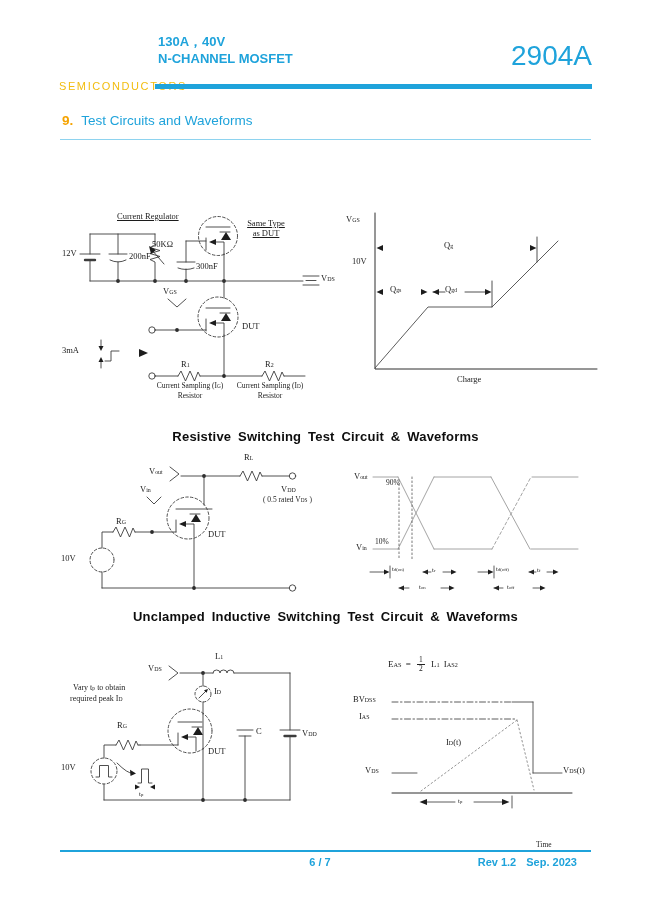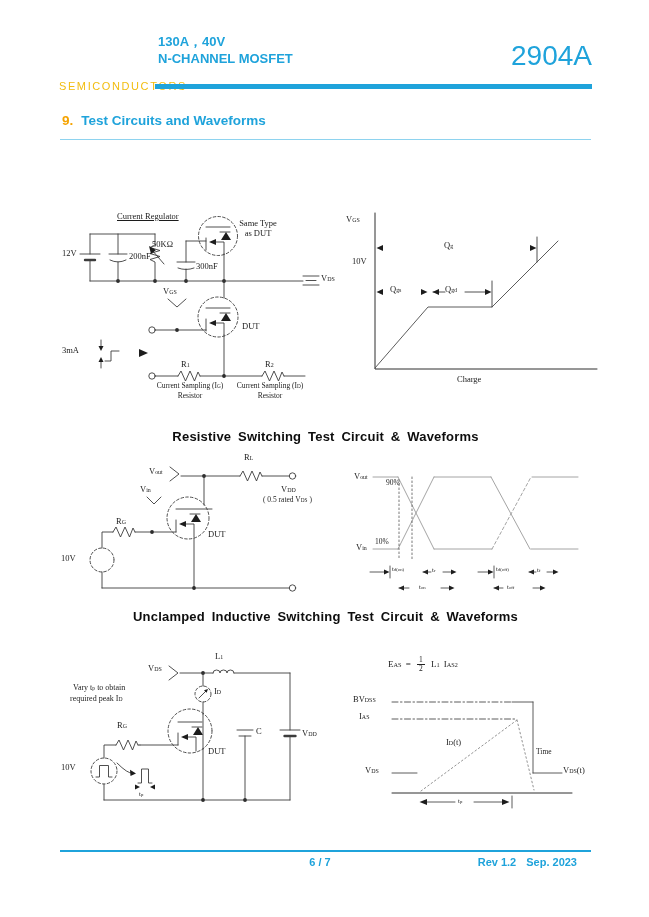--- a/index.html
+++ b/index.html
@@ -10,21 +10,21 @@
             color:#f2bd10;letter-spacing:1px;line-height:48px;}
   .kia-sub{position:absolute;left:59px;top:80px;font-size:11px;font-weight:normal;
            color:#f2bd10;letter-spacing:1.6px;}
   .spec1{position:absolute;left:158px;top:33px;font-size:13px;font-weight:bold;color:#1fa3db;}
   .spec2{position:absolute;left:158px;top:51px;font-size:13px;font-weight:bold;color:#1fa3db;}
   .part-no{position:absolute;right:57px;top:40px;font-size:28px;font-weight:500;color:#1fa3db;margin-left:11px;}
   .hdr-bar{position:absolute;left:155px;top:84px;width:437px;height:5px;background:#1fa3db;}
   
   .sec-head{position:absolute;left:62px;top:113px;font-size:13.5px;font-weight:bold;}
   .sec-num{color:#f5a300;margin-right:8px;}
-  .sec-title{color:#1fa3db;font-weight:700;}
+  .sec-title{color:#1fa3db;font-weight:400;}
   .sec-rule{position:absolute;left:60px;top:139px;width:531px;height:1px;background:#8ed3ef;}
   
   .t-sec{position:absolute;left:60px;width:531px;text-align:center;font-size:13px;
          font-weight:bold;color:#0d0d0d;word-spacing:3px;letter-spacing:.2px;}
   
   .lbl{position:absolute;font-family:"Liberation Serif",serif;font-size:8.5px;
        color:#1c1c1c;white-space:nowrap;line-height:10px;}
   .lbl sub{font-size:70%;vertical-align:-22%;line-height:0;}
   .lbl sup{font-size:68%;vertical-align:35%;line-height:0;}
   .lbl.small{font-size:7.5px;}
@@ -279,21 +279,21 @@
         <polygon class="hd" points="502,799 502,805 509.5,802"></polygon>
       <path class="tm" d="M512,796 V808"></path>
     </g>
   </svg>
 
   <div class="lbl und" style="left:117px;top:204px;">Current Regulator</div>
   <div class="lbl" style="left:62px;top:248px;">12V</div>
   <div class="lbl" style="left:129px;top:251px;">200nF</div>
   <div class="lbl" style="left:152px;top:239px;">50KΩ</div>
   <div class="lbl" style="left:196px;top:261px;">300nF</div>
-  <div class="lbl ctr" style="left:228px;top:218px;width:60px;">
+  <div class="lbl ctr" style="left:236px;top:218px;width:60px;text-decoration:underline;">
     <span>Same Type</span><br>
     <span>as DUT</span>
   </div>
   <div class="lbl" style="left:321px;top:273px;"><span>V</span><sub>DS</sub></div>
   <div class="lbl" style="left:163px;top:286px;"><span>V</span><sub>GS</sub></div>
   <div class="lbl" style="left:242px;top:321px;">DUT</div>
   <div class="lbl" style="left:62px;top:345px;">3mA</div>
   <div class="lbl" style="left:181px;top:359px;"><span>R</span><sub>1</sub></div>
   <div class="lbl" style="left:265px;top:359px;"><span>R</span><sub>2</sub></div>
   <div class="lbl small ctr" style="left:146px;top:381px;width:88px;"><span>Current Sampling (I</span><sub>G</sub><span>)</span></div>
@@ -348,21 +348,21 @@
       </span>
     <span>L</span><sub>1</sub>
     <span style="margin-left:2px;">I</span><sub>AS</sub><sup>2</sup>
   </div>
   <div class="lbl" style="left:353px;top:694px;"><span>BV</span><sub>DSS</sub></div>
   <div class="lbl" style="left:359px;top:711px;"><span>I</span><sub>AS</sub></div>
   <div class="lbl" style="left:446px;top:737px;"><span>I</span><sub>D</sub><span>(t)</span></div>
   <div class="lbl" style="left:365px;top:765px;"><span>V</span><sub>DS</sub></div>
   <div class="lbl" style="left:563px;top:765px;"><span>V</span><sub>DS</sub><span>(t)</span></div>
   <div class="lbl tiny" style="left:458px;top:796px;"><span>t</span><sub>p</sub></div>
-  <div class="lbl small" style="left:536px;top:747px;">Time</div>
+  <div class="lbl small" style="left:536px;top:840px;">Time</div>
 
   <div class="f-rule"></div>
   <div class="f-page">6 / 7</div>
   <div class="f-rev">
     <span>Rev 1.2</span><span>Sep. 2023</span>
   </div>
 
 </div>
 
 </body></html>

